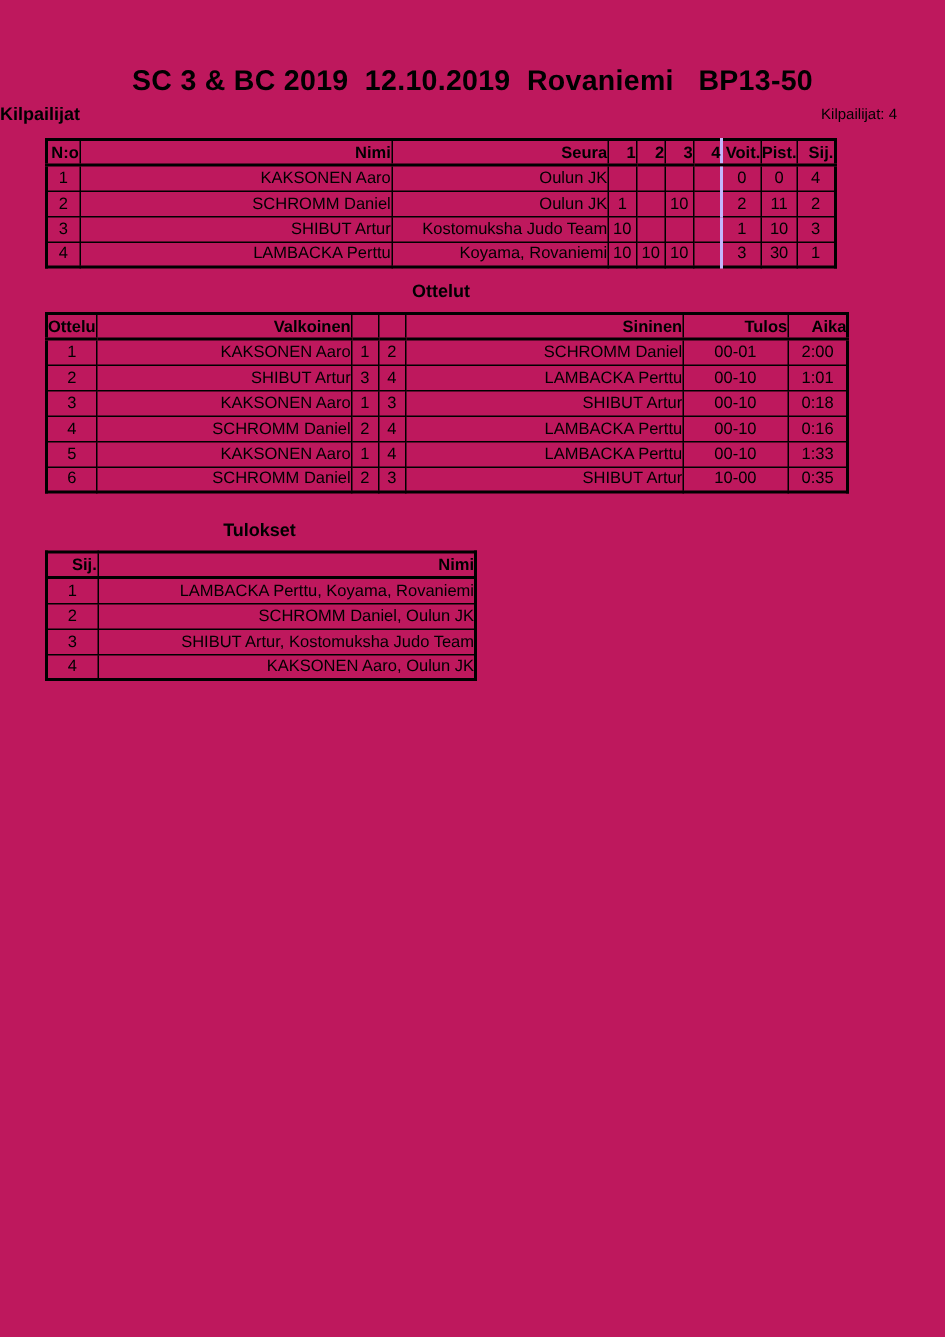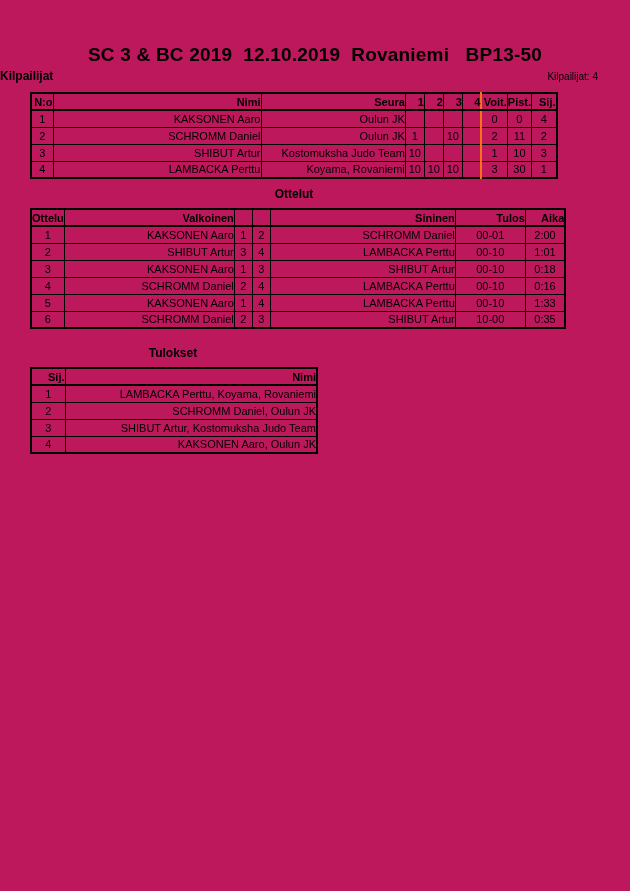--- a/index.html
+++ b/index.html
@@ -38,21 +38,21 @@
     font-size: 11px;
     height: 17px;
     padding: 0;
     white-space: nowrap;
     overflow: visible;
     vertical-align: middle;
   }
   th { font-weight: bold; border-bottom: 2px solid #000; text-align: right; }
   .l { text-align: right; padding-left: 20px; }
   .c { text-align: center; }
-  .thick-left { border-left: 2px solid #f97316; }
+  .thick-left { border-left: 2px solid #c4b5fd; }
 
   .competitors { margin-top: 8px; }
 
   .section-heading { font-weight: bold; font-size: 12px; text-align: center; }
   .matches-heading  { width: 528px; margin-left: 30px; margin-top: 8px; margin-bottom: 7px; }
   .results-heading  { width: 286px; margin-left: 30px; margin-top: 17px; margin-bottom: 7px; }
 </style>
 </head>
 <body>
 

